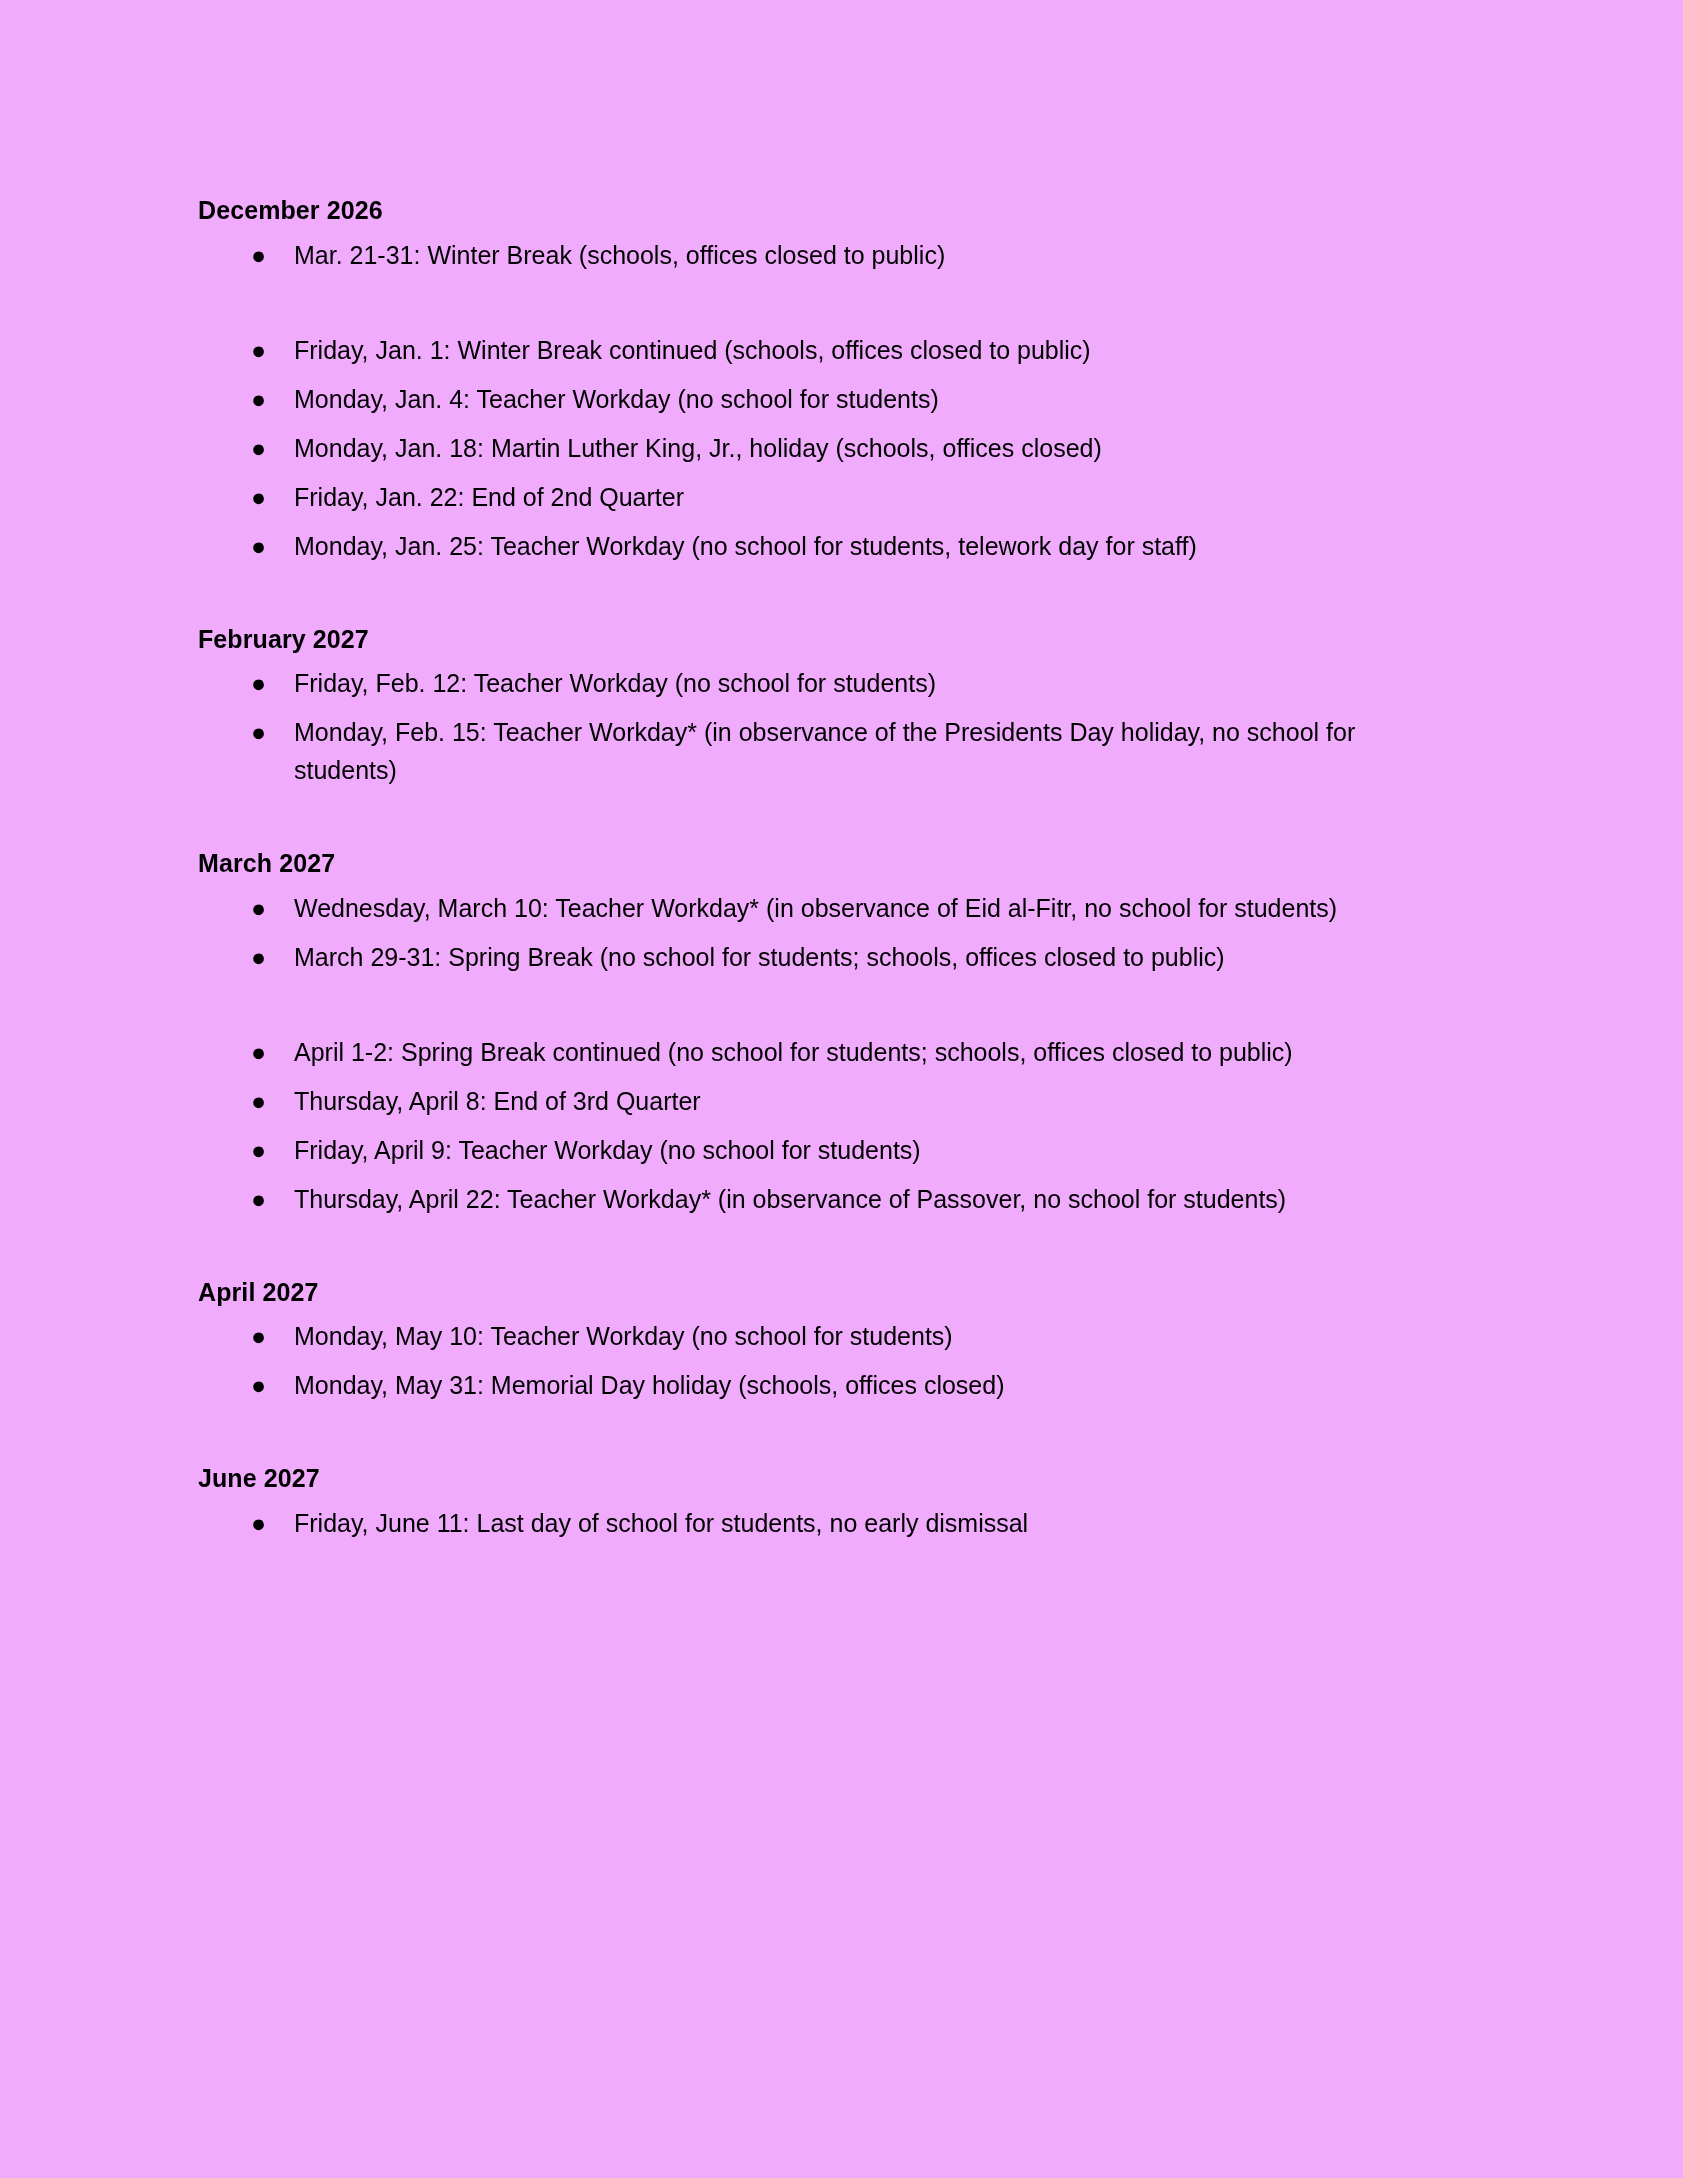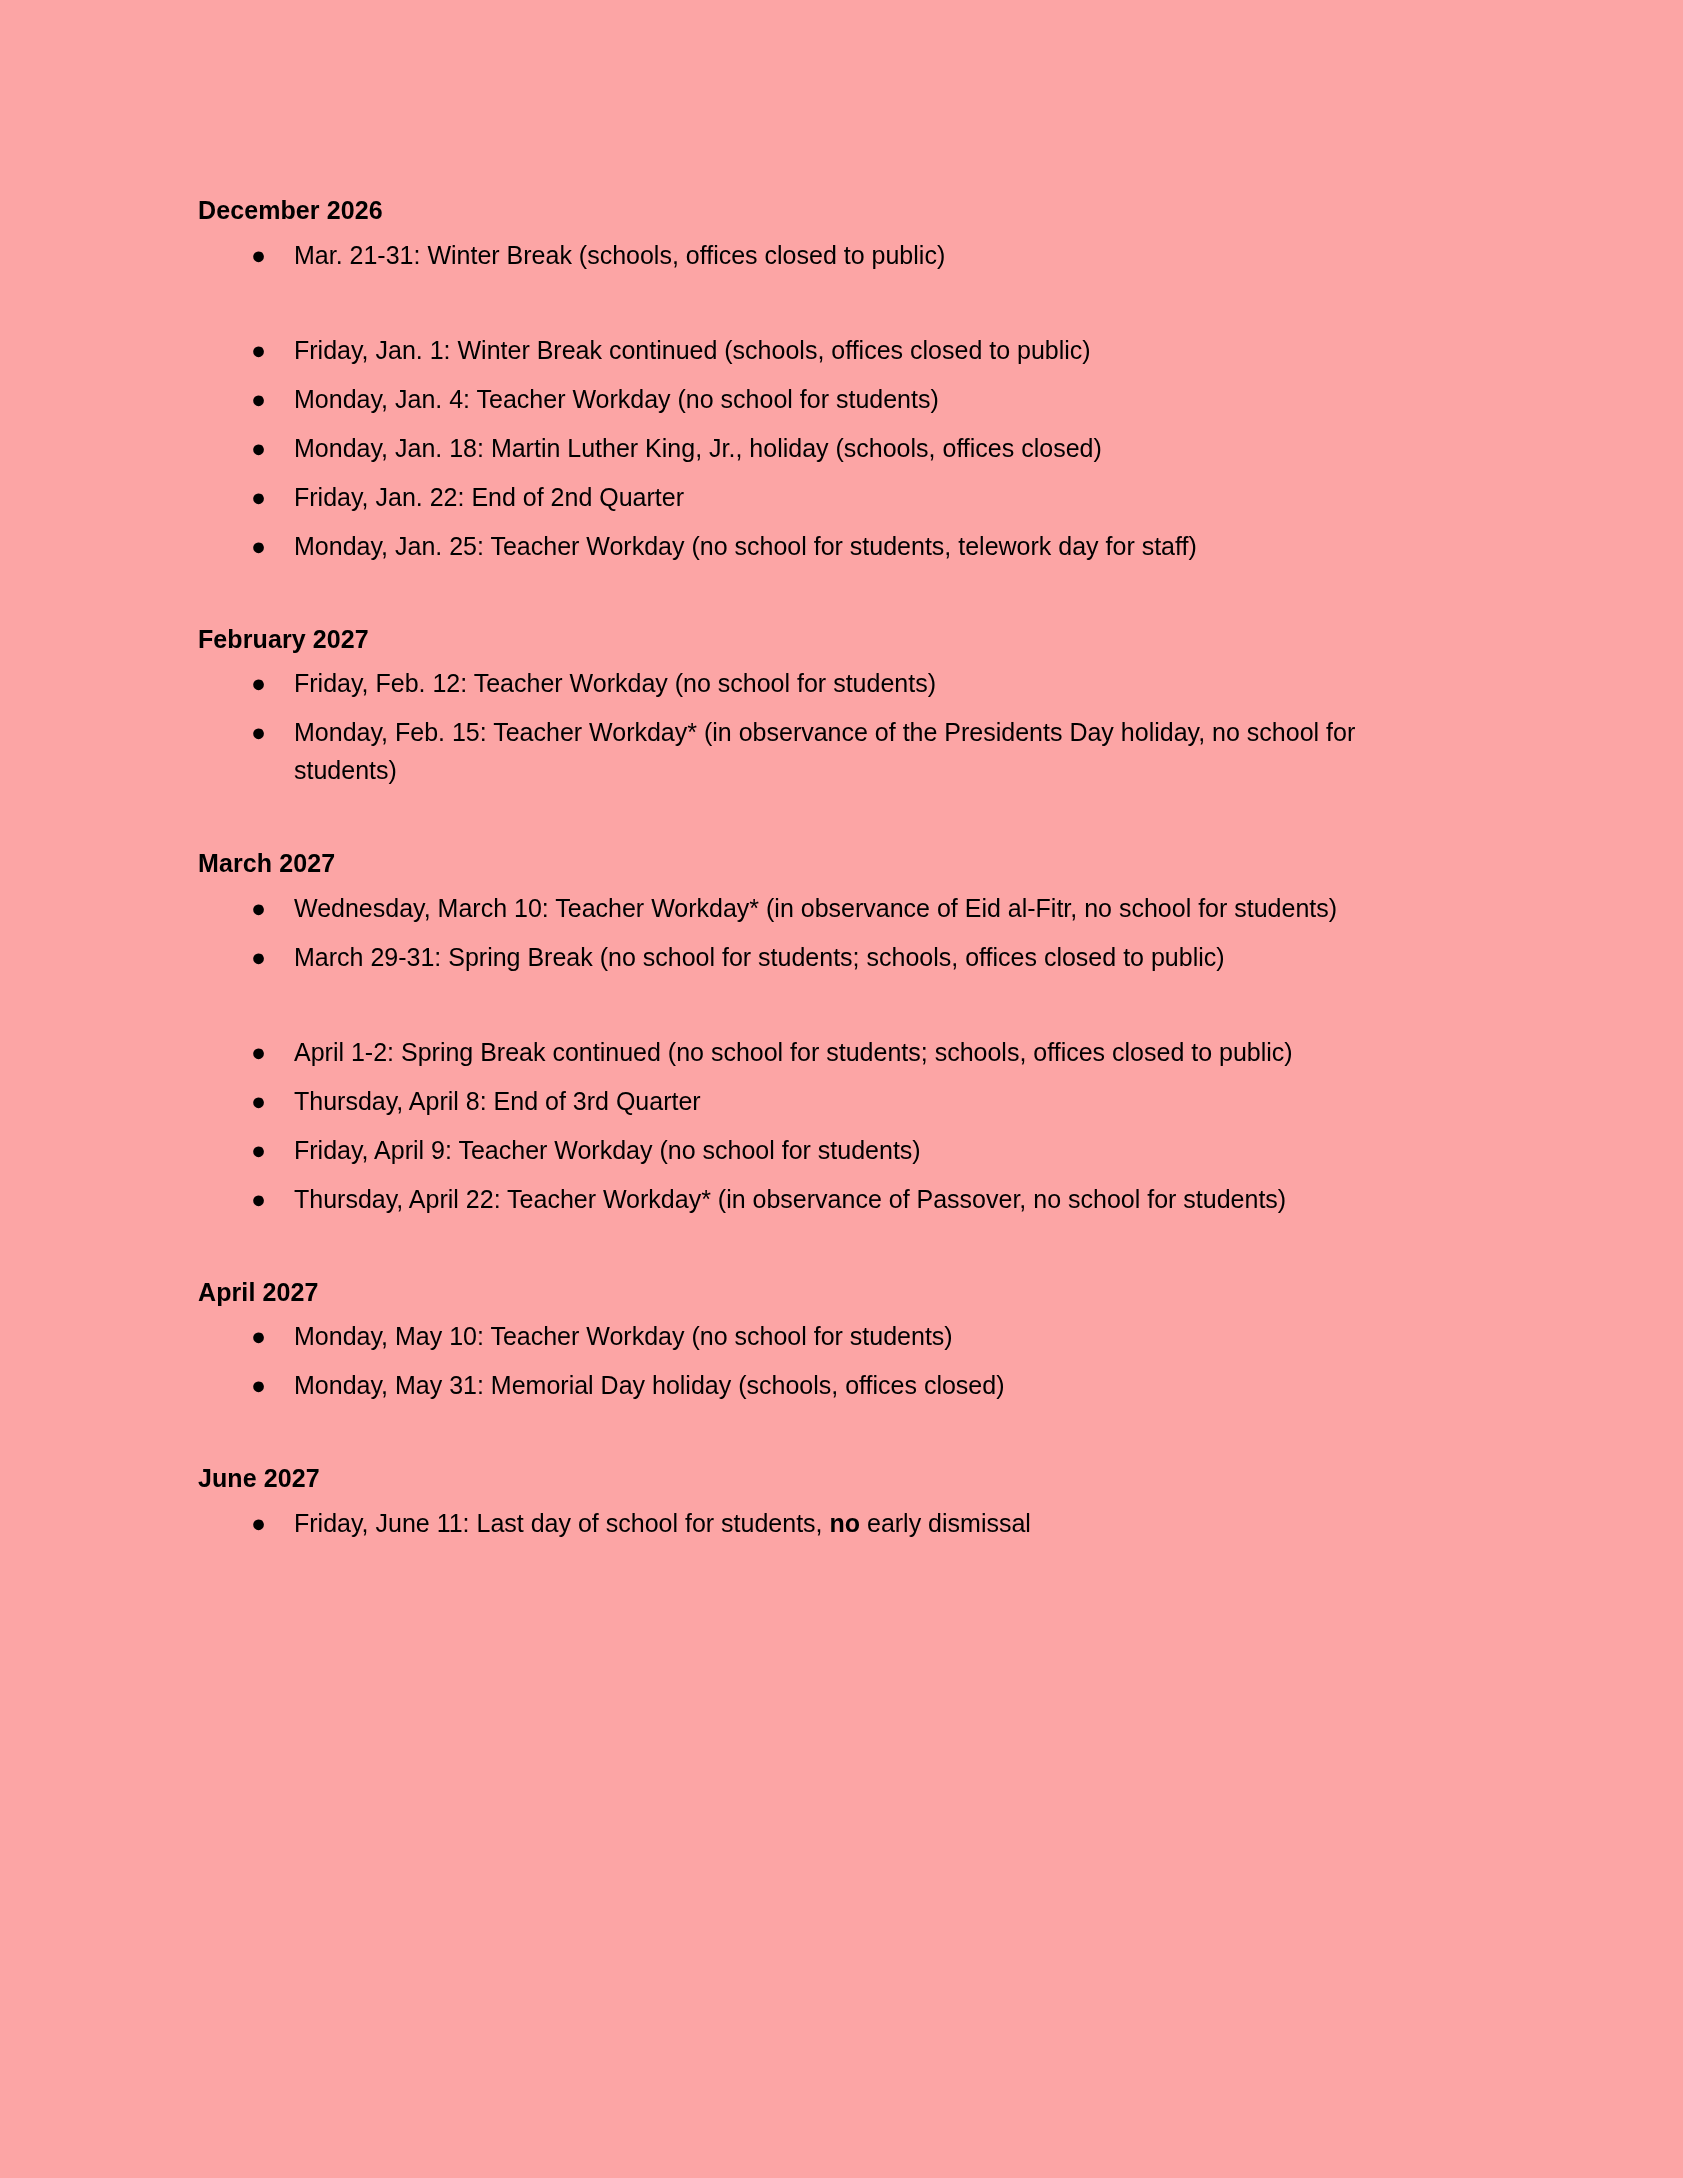--- a/index.html
+++ b/index.html
@@ -11,21 +11,21 @@
     width: 1683px;
     height: 2178px;
     font-family: "Liberation Sans", sans-serif;
     color: #000000;
     -webkit-font-smoothing: antialiased;
   }
   .page {
     position: relative;
     width: 1683px;
     height: 2178px;
-    background: #fca5a5;
+    background: #f0abfc;
     box-sizing: border-box;
     padding: 193px 248px 16px 198px;
   }
   .doc-body {
     width: 1238px;
   }
   .month-section {
     margin: 0 0 0 0;
   }
   .month-section + .month-section {
@@ -60,21 +60,21 @@
     left: 53px;
     top: 0;
     font-size: 25px;
     line-height: 1.52;
     color: #000000;
   }
   li.event-item .event-text {
     display: block;
   }
   .bold-inline {
-    font-weight: bold;
+    font-weight: normal;
     margin-top: 21px;
   }
 </style>
 </head>
 <body>
 
 <div class="page">
   <div class="doc-body" id="doc-body">
       <div class="month-section">
         <div class="month-heading">December 2026</div>

